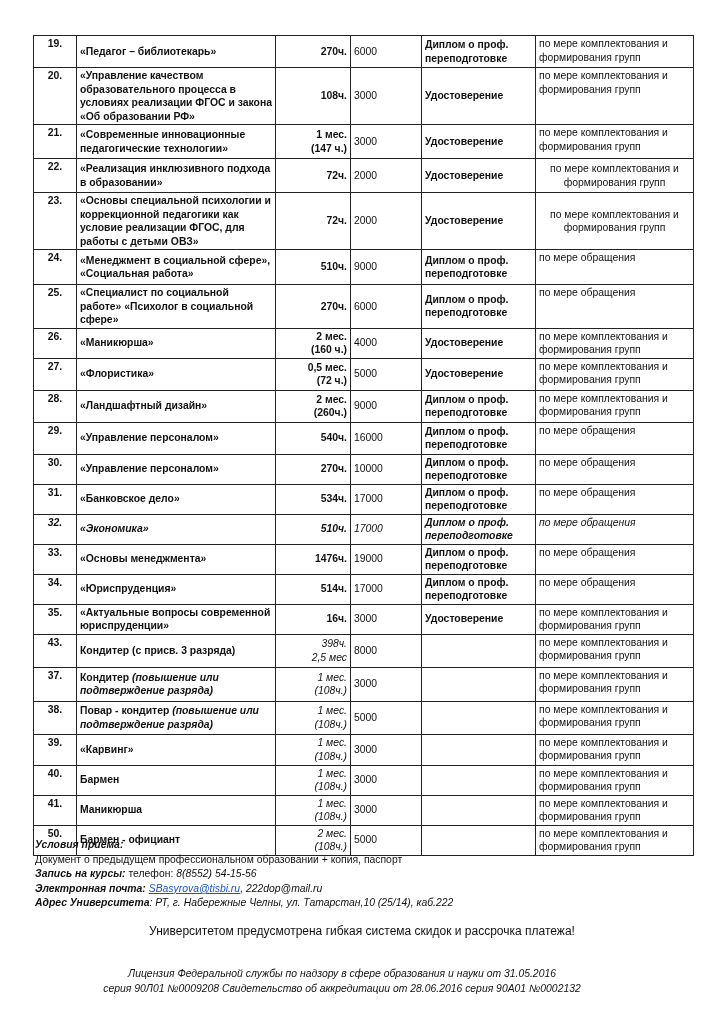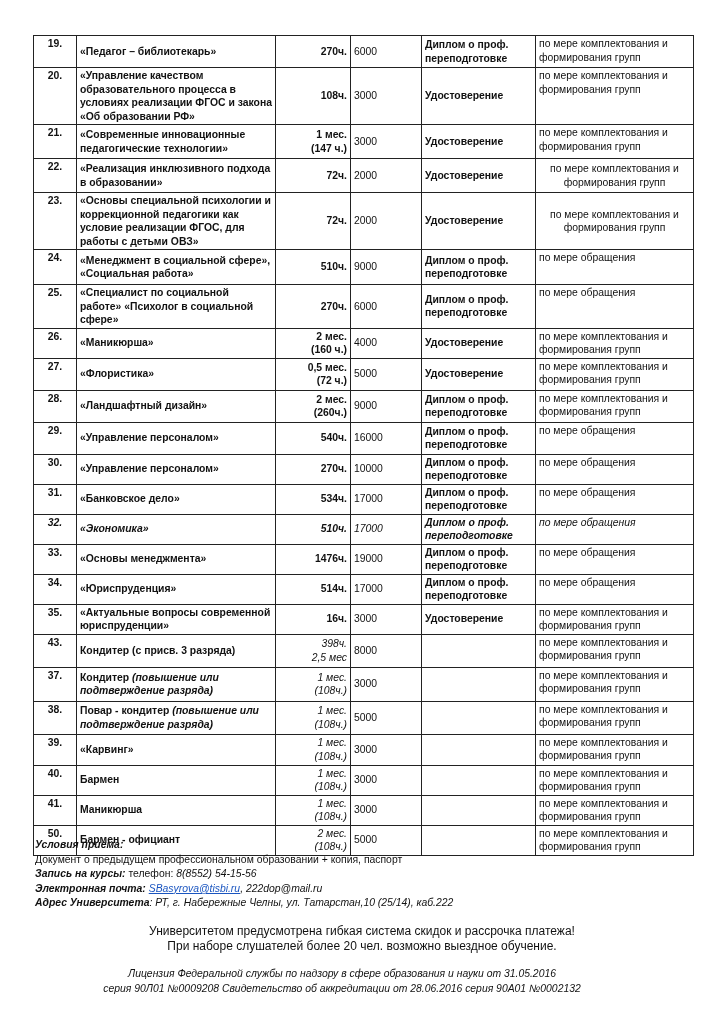--- a/index.html
+++ b/index.html
@@ -427,19 +427,18 @@
   <div>
     <span class="lbl">Электронная почта:</span> <a class="it">SBasyrova@tisbi.ru</a><span class="it">, </span><span class="it">222dop@mail.ru</span>
   </div>
   <div>
     <span class="lbl">Адрес Университета</span><span class="it">: РТ, г. Набережные Челны, ул. Татарстан,10 (25/14), каб.222</span>
   </div>
 </div>
 
 <div class="notice">
   <div>Университетом предусмотрена гибкая система скидок и рассрочка платежа!</div>
-  <div>При наборе слушателей более 20 чел. возможно выездное обучение.</div>
 </div>
 
 <div class="license">
   <div>Лицензия Федеральной службы по надзору в сфере образования и науки от 31.05.2016</div>
   <div>серия 90Л01 №0009208 Свидетельство об аккредитации от 28.06.2016 серия 90А01 №0002132</div>
 </div>
 
 </body></html>

